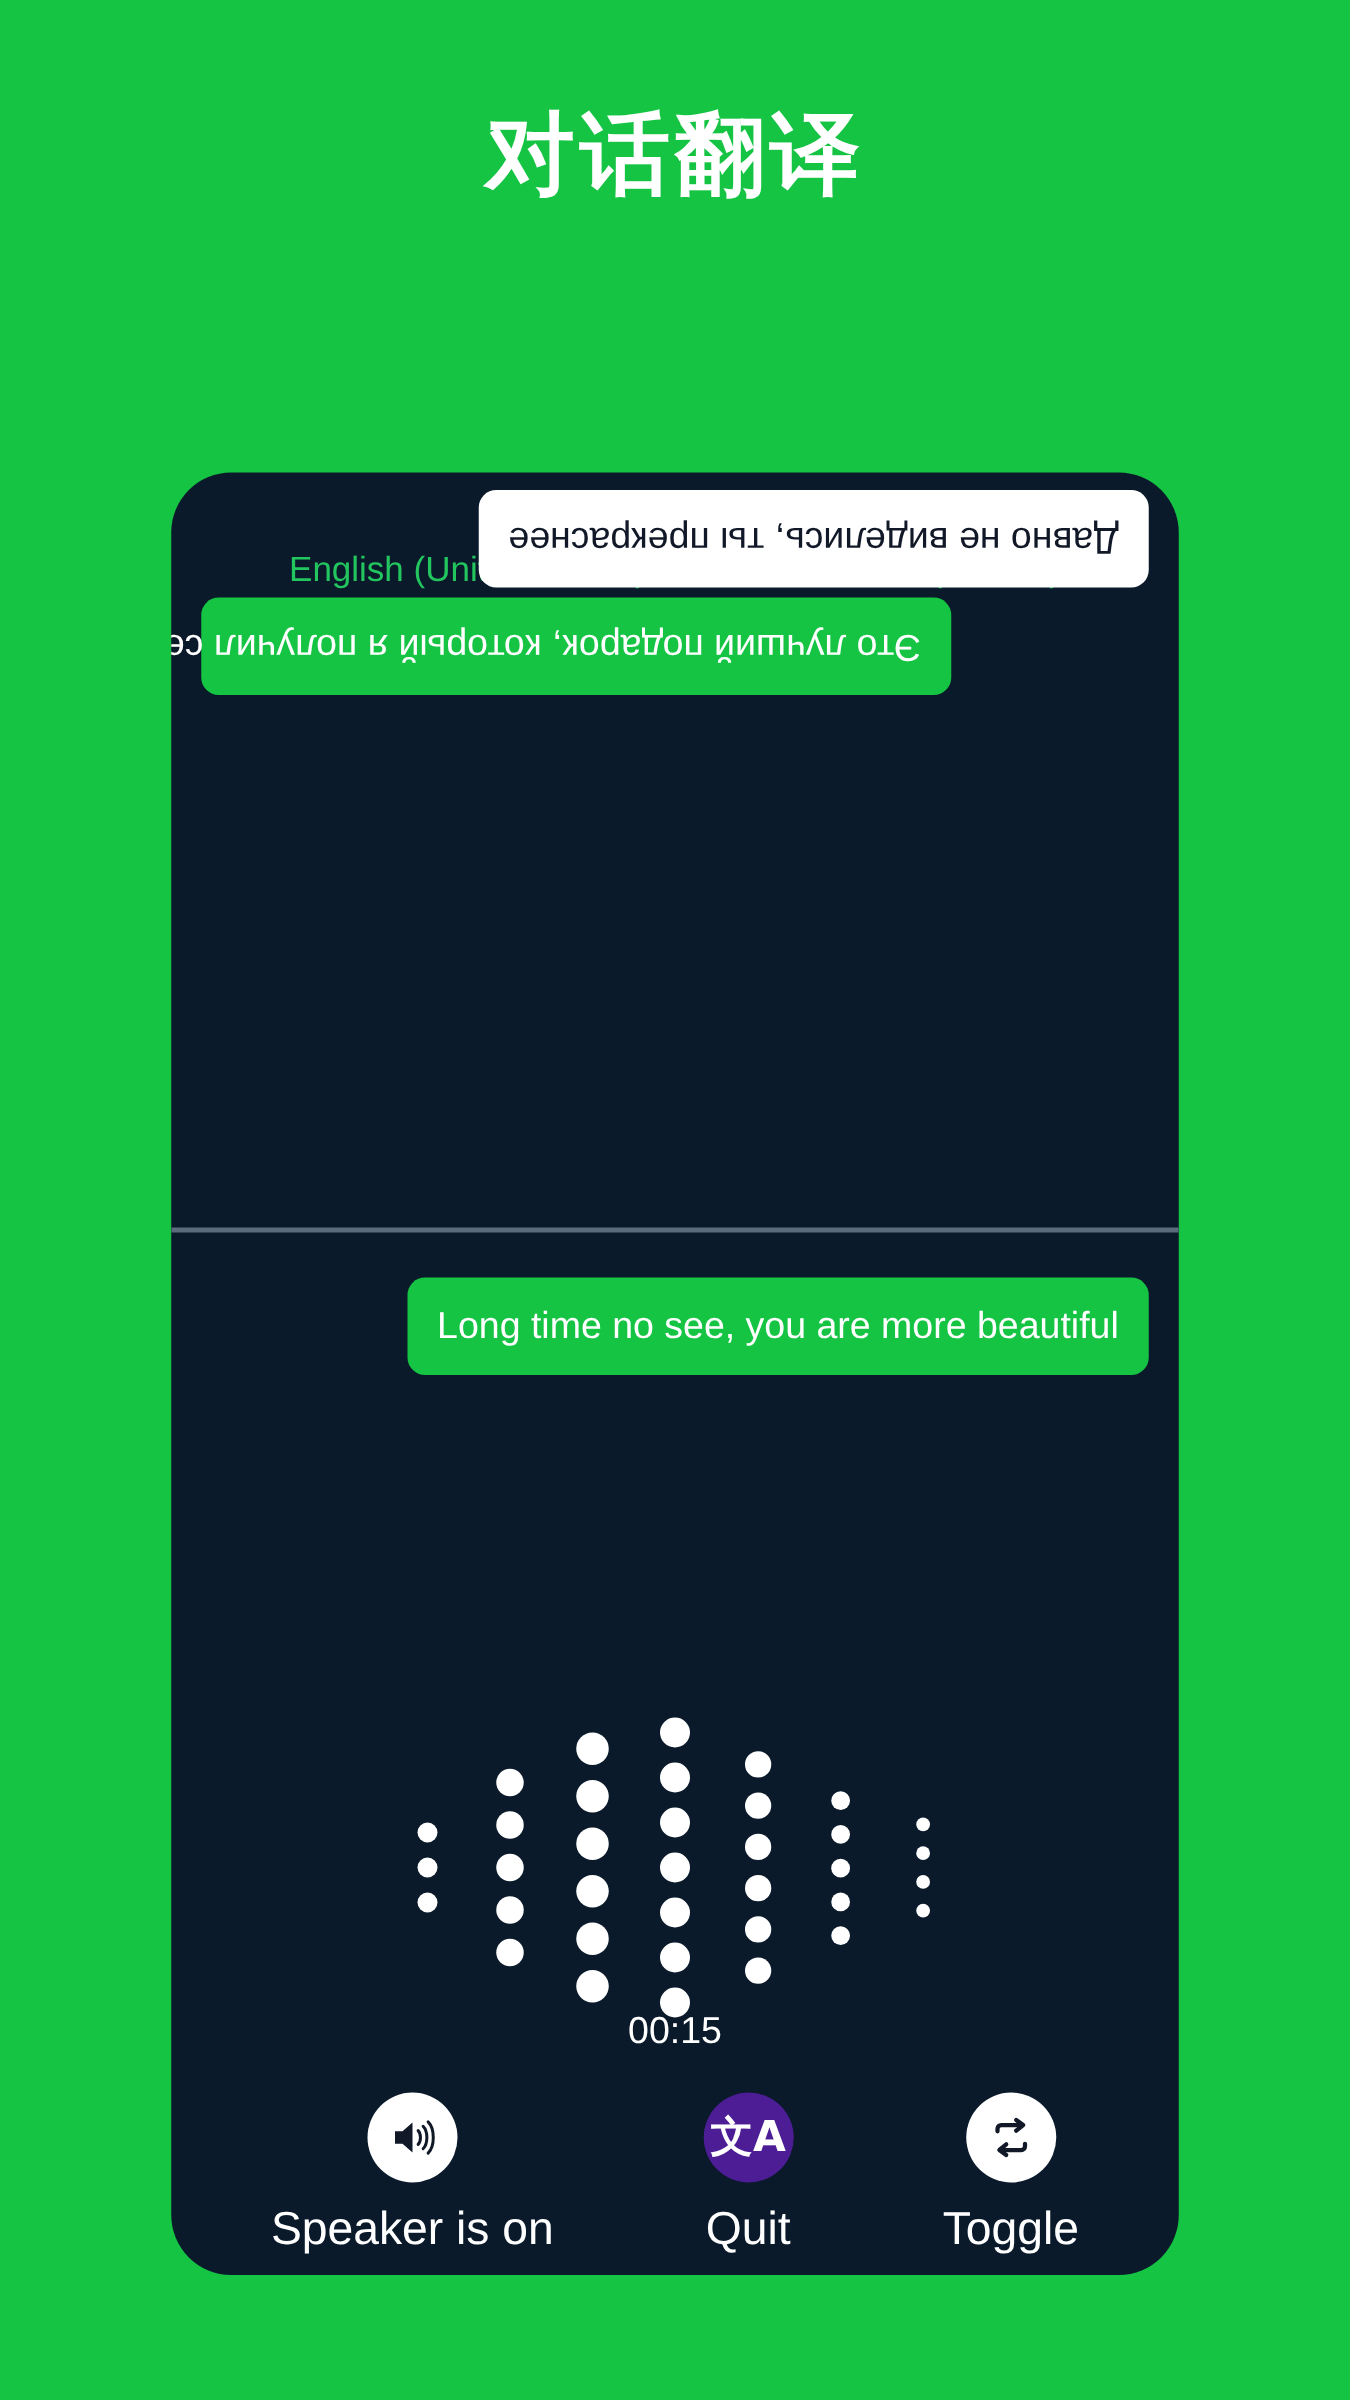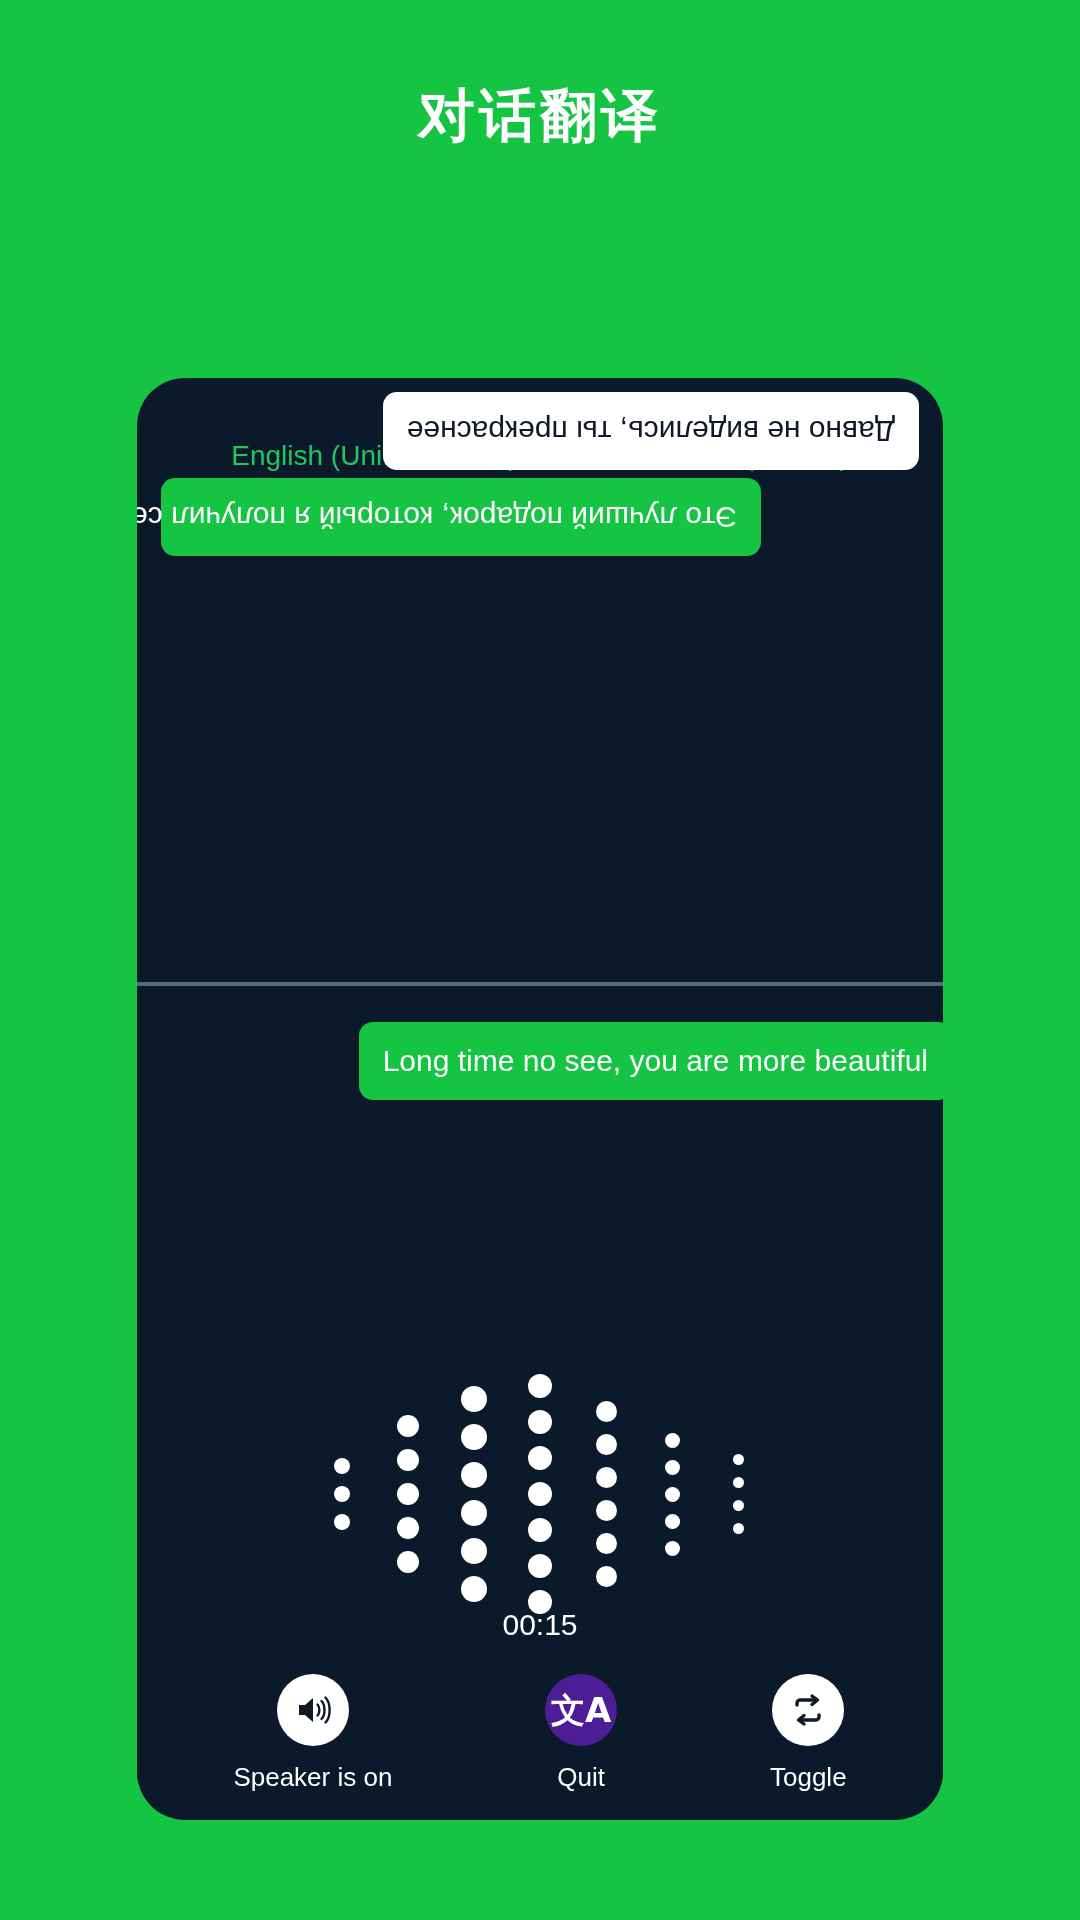--- a/index.html
+++ b/index.html
@@ -9,21 +9,21 @@
     font-family:"Liberation Sans", sans-serif;
     overflow:hidden;
   }
   #page { position:relative; width:1080px; height:1920px; background:#16c444; }
 
   
   .page-title {
     position:absolute; top:84px; left:0; width:1080px;
     text-align:center;
     color:#ffffff;
-    font-size:57px;
+    font-size:72px;
     font-weight:bold;
     letter-spacing:4px;
     font-family:"DejaVu Sans", sans-serif;
     line-height:1.1;
   }
 
   
   .phone-card {
     position:absolute;
     left:137px; top:378px;
@@ -83,21 +83,21 @@
     font-size:30px;
     line-height:1.25;
     white-space:nowrap;
   }
   .bubble.green { background:#16c444; color:#ffffff; }
   .bubble.white { background:#ffffff; color:#111827; }
 
   
   .ru-green  { position:absolute; left:0; top:426px; width:806px; }
   .ru-white  { position:absolute; left:0; top:512px; width:806px; }
-  .en-green  { position:absolute; left:0; top:36px; width:806px;margin-left:33px; }
+  .en-green  { position:absolute; left:0; top:36px; width:806px; }
   .en-white  { position:absolute; left:0; top:132px; width:806px; }
 
   
   .listening-label {
     position:absolute; top:344px; left:0; width:806px;
     text-align:center;
     color:#ffffff;
     font-size:34px;
     font-weight:bold;
   }
@@ -135,21 +135,21 @@
     cursor:pointer;
   }
   .ctrl-circle {
     width:72px; height:72px; border-radius:50%;
     display:flex; align-items:center; justify-content:center;
   }
   .ctrl-circle.light { background:#ffffff; }
   .ctrl-circle.red   { background:#4c1d95; }
   .ctrl-label {
     color:#ffffff;
-    font-size:26px;
+    font-size:37px;
     font-weight:400;
     white-space:nowrap;
   }
   .glyph-cjk {
     font-family:"DejaVu Sans", sans-serif;
     color:#ffffff;
     font-size:34px;
     line-height:1;
     font-weight:bold;
   }

